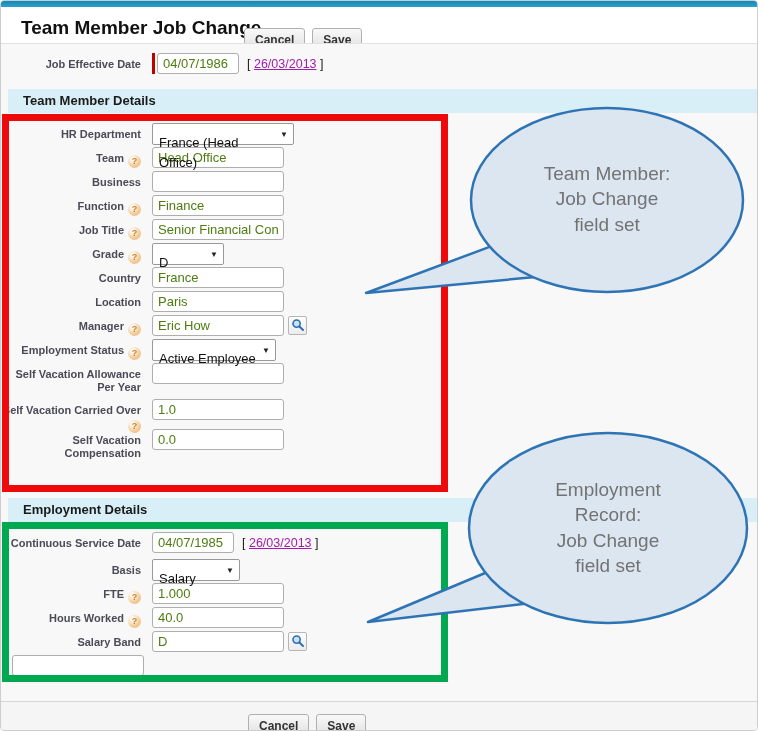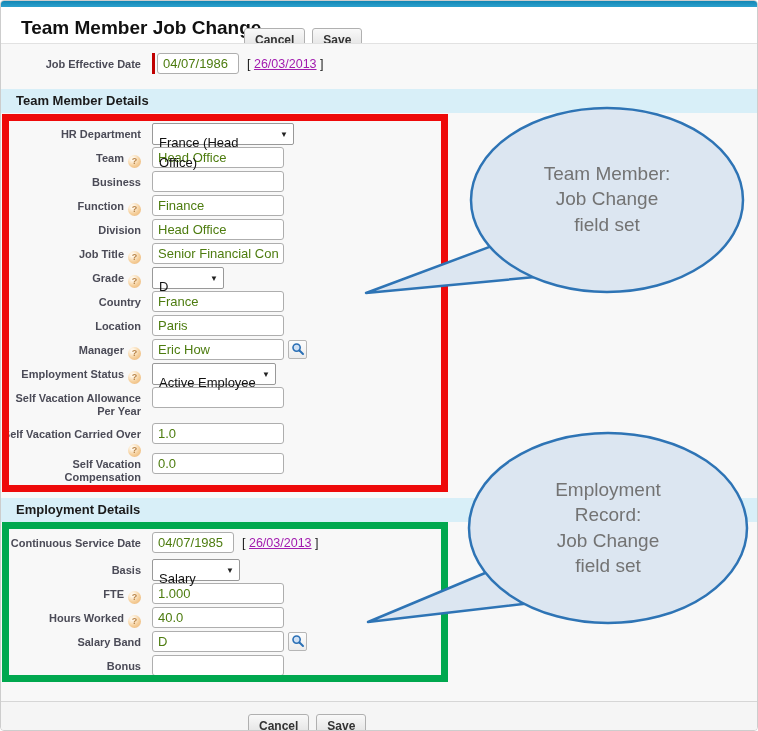--- a/index.html
+++ b/index.html
@@ -16,21 +16,21 @@
   .daterow{position:absolute;left:0;top:52px;display:flex;align-items:flex-start;}
   .lbl{width:140px;text-align:right;font-size:11px;font-weight:bold;color:#4b4b57;line-height:13px;padding-top:5px;}
   .fld{margin-left:11px;display:flex;align-items:center;}
   .reqbar{display:inline-block;width:3px;height:21px;background:#c00000;margin-right:2px;}
   .txt{box-sizing:border-box;height:21px;width:132px;border:1px solid #aeaeae;border-radius:3px;
        padding:0 5px;font-family:"Liberation Sans",sans-serif;font-size:13px;color:#4d7c0f;background:#fff;}
   .txt.w82{width:82px;}
   .datelink-wrap{margin-left:8px;font-size:12.5px;color:#1a1a1a;white-space:nowrap;}
   .datelink{color:#a21caf;text-decoration:underline;cursor:pointer;}
   
-  .band{position:absolute;left:0;right:0;height:24px;background:#d8eff8;font-size:13px;font-weight:bold;
+  .band{position:absolute;left:7px;right:0;height:24px;background:#d8eff8;font-size:13px;font-weight:bold;
         color:#1a1a1a;line-height:24px;padding-left:15px;box-sizing:border-box;}
   .band1{top:88px;}
   .band2{top:497px;}
   
   .sec{position:absolute;left:0;width:470px;}
   .sec1{top:122px;}
   .sec2{top:531px;}
   .row{display:flex;align-items:flex-start;height:24px;}
   .row.h36{height:36px;} .row.h30{height:30px;} .row.h27{height:27px;}
   .sel{box-sizing:border-box;position:relative;height:22px;border:1px solid #999;border-radius:2px;background:#fff;
@@ -108,26 +108,20 @@
           <input class="txt" value="" style="">
         </div>
     </div>
     <div class="row">
       <div class="lbl"><span>Function</span><span class="help">?</span></div>
       <div class="fld">
           <input class="txt" value="Finance" style="">
         </div>
     </div>
     <div class="row">
-      <div class="lbl"><span>Division</span></div>
-      <div class="fld">
-          <input class="txt" value="Head Office" style="">
-        </div>
-    </div>
-    <div class="row">
       <div class="lbl"><span>Job Title</span><span class="help">?</span></div>
       <div class="fld">
           <input class="txt" value="Senior Financial Controller" style="">
         </div>
     </div>
     <div class="row">
       <div class="lbl"><span>Grade</span><span class="help">?</span></div>
       <div class="fld">
         <div class="sel w72">
           <span>D</span>
@@ -229,21 +223,20 @@
         <input class="txt" value="D" style="">
         <button class="lookup">
           <svg width="14" height="14" viewBox="0 0 14 14">
             <circle cx="5.6" cy="5.6" r="3.6" fill="#cfe0f4" stroke="#2a6fb5" stroke-width="1.6"></circle>
             <line x1="8.5" y1="8.5" x2="12" y2="12" stroke="#2a6fb5" stroke-width="2" stroke-linecap="round"></line>
           </svg>
         </button>
       </div>
     </div>
     <div class="row">
-      <div class="lbl"><span>Bonus</span></div>
       <div class="fld">
           <input class="txt" value="" style="">
         </div>
     </div>
   </div>
 
   <div class="bottombar">
     <div class="btn-group">
       <button class="btn">Cancel</button>
       <button class="btn">Save</button>

